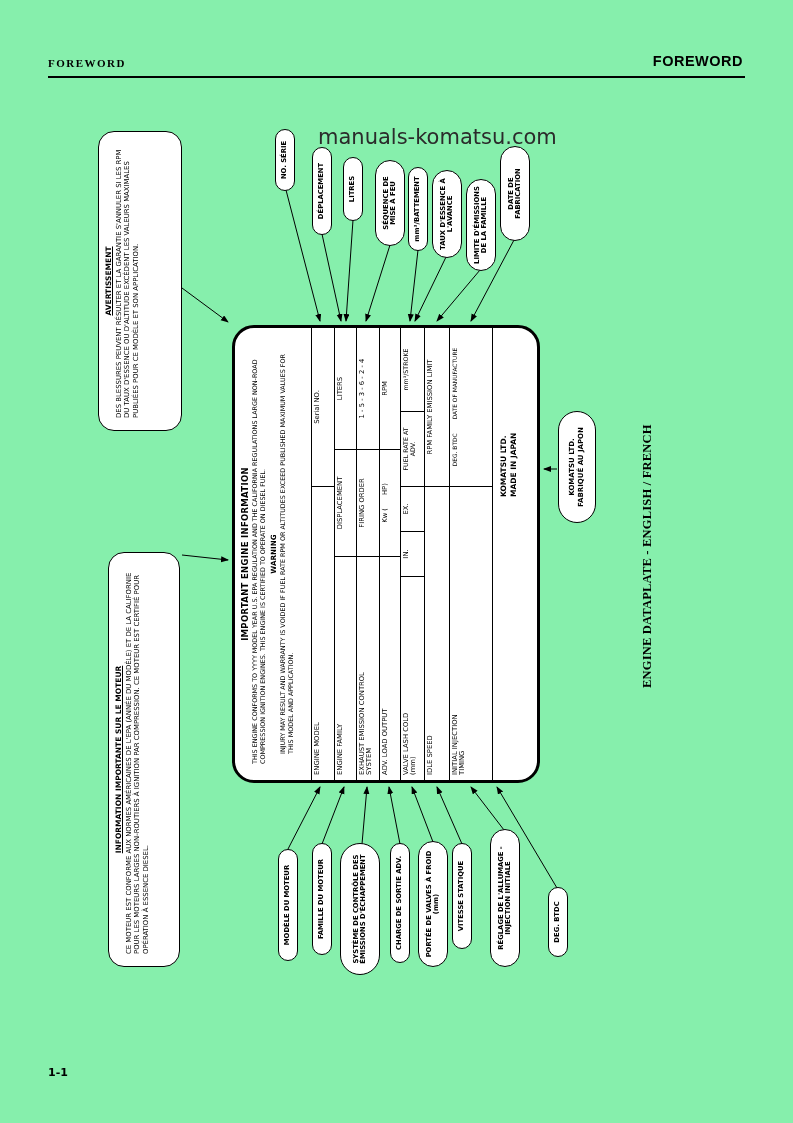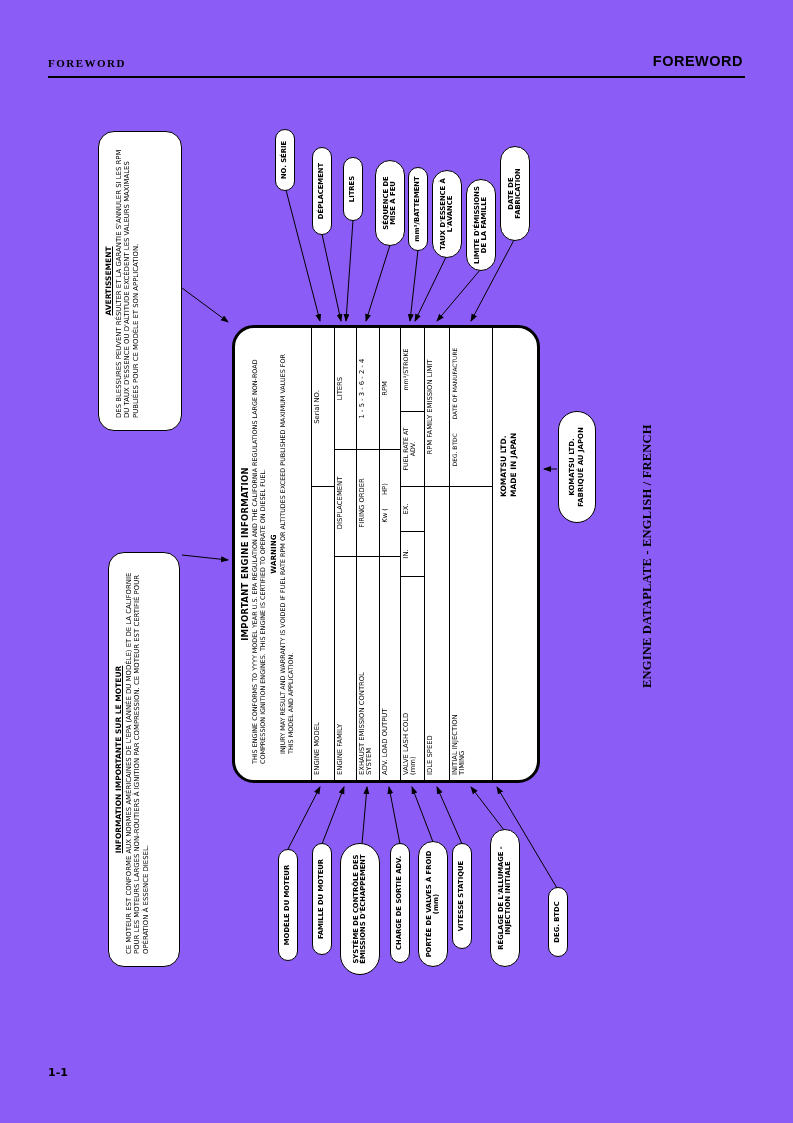--- a/index.html
+++ b/index.html
@@ -1,16 +1,16 @@
 <!DOCTYPE html>
 <html><head>
 <meta charset="utf-8">
 <style>
   html,body{margin:0;padding:0;background:#ffffff;}
-  .page{position:relative;width:793px;height:1123px;background:#8b5cf6;overflow:hidden;
+  .page{position:relative;width:793px;height:1123px;background:#86efac;overflow:hidden;
         font-family:"DejaVu Sans",sans-serif;color:#000;}
   
   .hdr-left{position:absolute;left:48px;top:57px;font-family:"Liberation Serif",serif;
             font-weight:bold;font-size:11px;letter-spacing:1.5px;}
   .hdr-right{position:absolute;right:50px;top:53px;font-family:"Liberation Sans",sans-serif;
              font-weight:bold;font-size:14.5px;letter-spacing:.5px;}
   .hdr-rule{position:absolute;left:48px;top:76px;width:697px;border-top:2px solid #000;}
   .watermark{position:absolute;left:318px;top:125px;font-size:21px;color:#2b2b2b;z-index:50;}
   .footer{position:absolute;left:48px;top:1066px;font-weight:bold;font-size:11px;}
   
@@ -50,20 +50,21 @@
            font-weight:bold;font-size:12.5px;letter-spacing:.2px;white-space:nowrap;}
 </style>
 </head>
 <body>
 
 <div class="page">
 
   <div class="hdr-left">FOREWORD</div>
   <div class="hdr-right">FOREWORD</div>
   <div class="hdr-rule"></div>
+  <div class="watermark">manuals-komatsu.com</div>
   <div class="footer">1-1</div>
 
   <div class="rot-wrap">
     <div class="land">
 
       <svg class="arrows" width="920" height="600">
         <defs>
           <marker id="ah" markerWidth="8" markerHeight="8" refX="7" refY="3" orient="auto">
             <path d="M0,0 L8,3 L0,6 z" fill="#000"></path>
           </marker>

